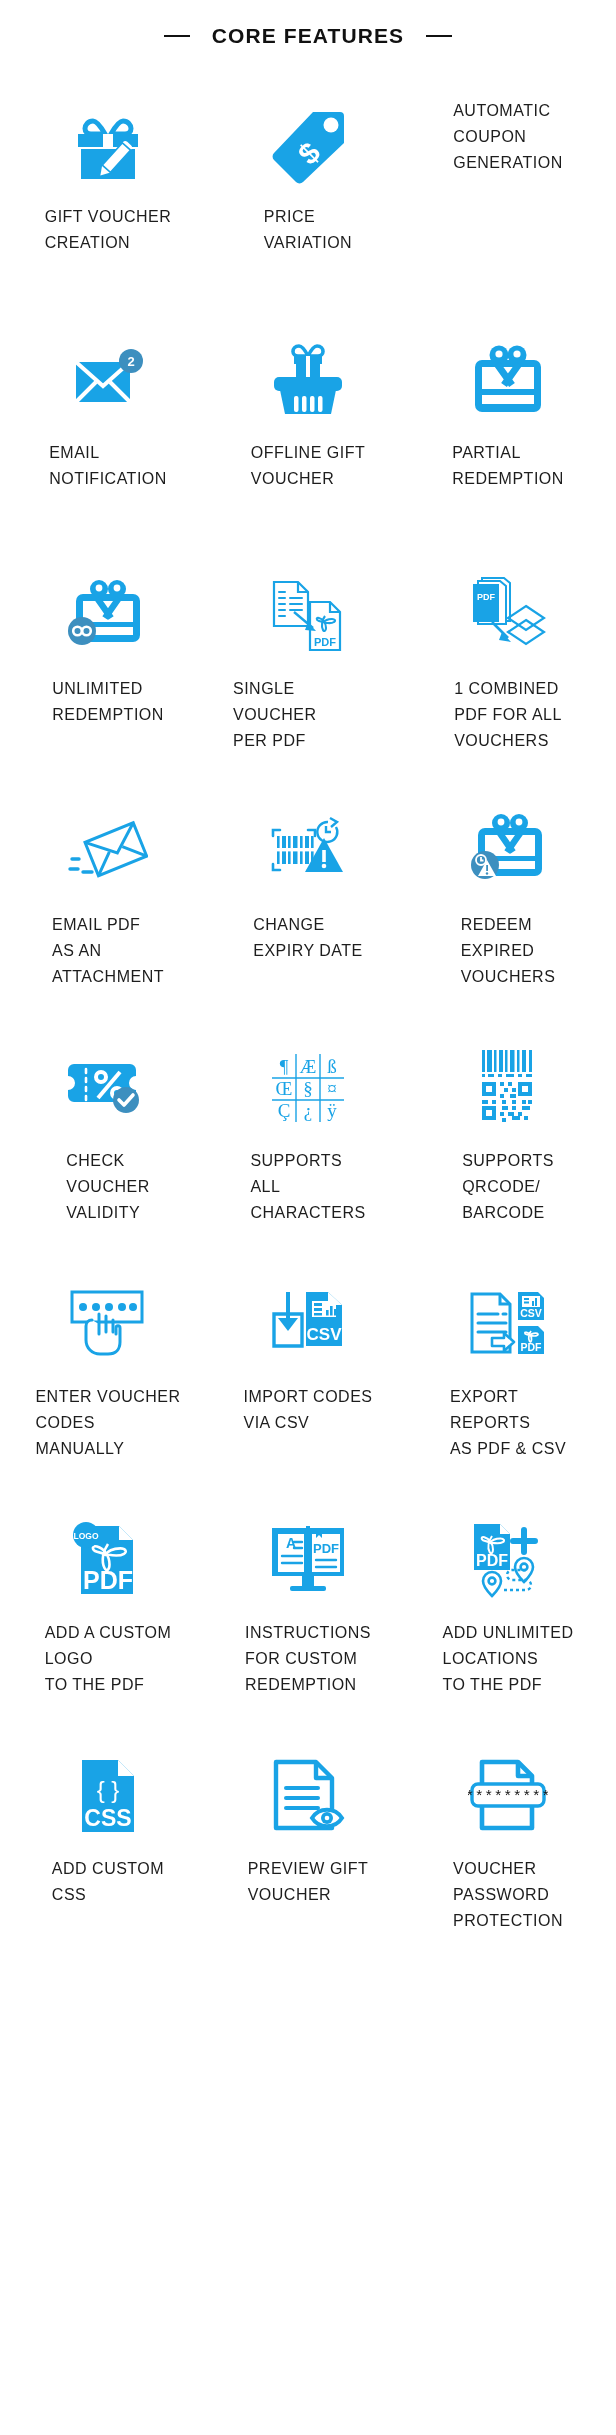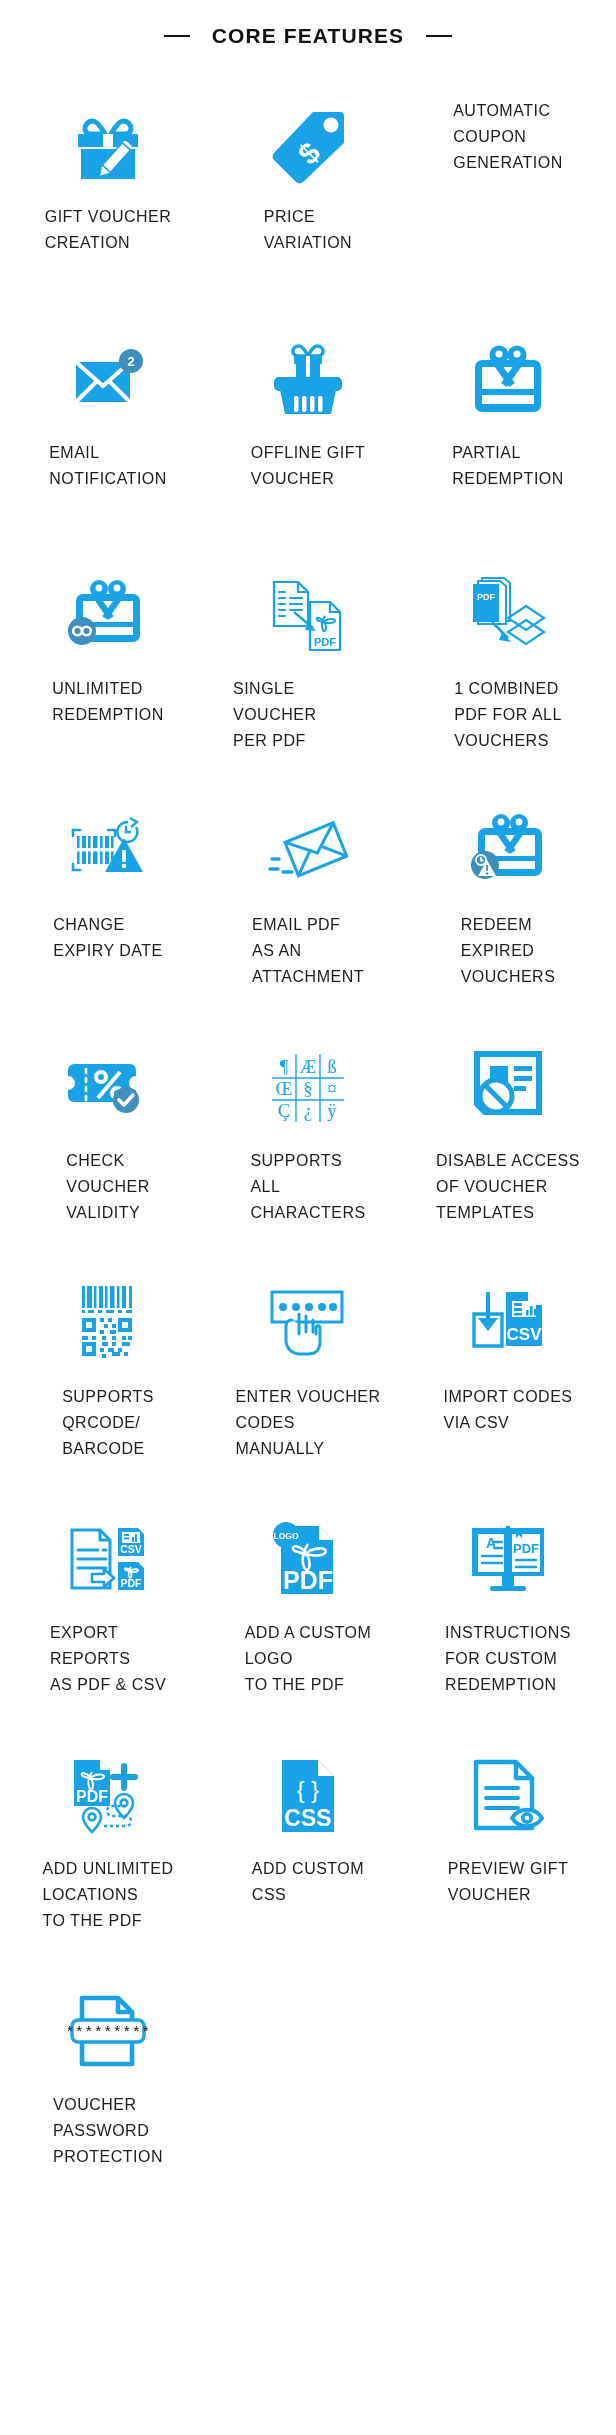--- a/index.html
+++ b/index.html
@@ -225,20 +225,38 @@
             <path d="M58 44 L76 56 L58 68 L40 56 Z"></path>
           </g>
         </svg>
       </div>
       <div class="cap">1 COMBINED<br>PDF FOR ALL<br>VOUCHERS</div>
     </div>
 
     <div class="cell">
       <div class="icon-box">
         <svg width="80" height="80" viewBox="0 0 80 80">
+          <g transform="rotate(-22 46 38)">
+            <rect x="22" y="20" width="52" height="36" fill="none" stroke="#19a3e6" stroke-width="3"></rect>
+            <path d="M22 20 L48 42 L74 20" fill="none" stroke="#19a3e6" stroke-width="3"></path>
+            <path d="M22 56 L41 38 M74 56 L55 38" fill="none" stroke="#19a3e6" stroke-width="3"></path>
+          </g>
+          <g stroke="#19a3e6" stroke-width="3.4" stroke-linecap="round">
+            <path d="M4 47 h7"></path>
+            <path d="M2 57 h8"></path>
+            <path d="M15 60 h9"></path>
+          </g>
+        </svg>
+      </div>
+      <div class="cap">EMAIL PDF<br>AS AN<br>ATTACHMENT</div>
+    </div>
+
+    <div class="cell">
+      <div class="icon-box">
+        <svg width="80" height="80" viewBox="0 0 80 80">
           <g fill="none" stroke="#19a3e6" stroke-width="2.6" stroke-linecap="round">
             <path d="M5 24 v-6 h7"></path>
               <path d="M47 24 v-6 h-7"></path>
             <path d="M5 52 v6 h7"></path>
               <path d="M47 52 v6 h-7"></path>
           </g>
           <g fill="#19a3e6">
             <rect x="9" y="24" width="2.6" height="28"></rect>
             <rect x="14" y="24" width="4" height="28"></rect>
             <rect x="20" y="24" width="2.6" height="28"></rect>
@@ -252,38 +270,20 @@
             <path d="M60 10 a10 10 0 1 0 8 5"></path>
             <path d="M62 6 l7 4 l-6 5"></path>
             <path d="M58 14 v6 h5"></path>
           </g>
           <path d="M56 26 L75 60 H37 Z" fill="#19a3e6"></path>
           <rect x="54.2" y="38" width="3.6" height="12" fill="#fff"></rect>
           <circle cx="56" cy="54" r="2.3" fill="#fff"></circle>
         </svg>
       </div>
       <div class="cap">CHANGE<br>EXPIRY DATE</div>
-    </div>
-
-    <div class="cell">
-      <div class="icon-box">
-        <svg width="80" height="80" viewBox="0 0 80 80">
-          <g transform="rotate(-22 46 38)">
-            <rect x="22" y="20" width="52" height="36" fill="none" stroke="#19a3e6" stroke-width="3"></rect>
-            <path d="M22 20 L48 42 L74 20" fill="none" stroke="#19a3e6" stroke-width="3"></path>
-            <path d="M22 56 L41 38 M74 56 L55 38" fill="none" stroke="#19a3e6" stroke-width="3"></path>
-          </g>
-          <g stroke="#19a3e6" stroke-width="3.4" stroke-linecap="round">
-            <path d="M4 47 h7"></path>
-            <path d="M2 57 h8"></path>
-            <path d="M15 60 h9"></path>
-          </g>
-        </svg>
-      </div>
-      <div class="cap">EMAIL PDF<br>AS AN<br>ATTACHMENT</div>
     </div>
 
     <div class="cell">
       <div class="icon-box">
         <svg width="80" height="80" viewBox="0 0 80 80">
           <circle cx="33" cy="11" r="9" fill="#19a3e6"></circle>
             <circle cx="33" cy="10" r="3.4" fill="#fff"></circle>
           <circle cx="51" cy="11" r="9" fill="#19a3e6"></circle>
             <circle cx="51" cy="10" r="3.4" fill="#fff"></circle>
           <rect x="10" y="16" width="64" height="48" rx="7" fill="#19a3e6"></rect>
@@ -340,37 +340,20 @@
             <text x="64" y="47">¤</text>
             <text x="16" y="69">Ç</text>
             <text x="40" y="69">¿</text>
             <text x="64" y="69">ÿ</text>
           </g>
         </svg>
       </div>
       <div class="cap">SUPPORTS<br>ALL<br>CHARACTERS</div>
     </div>
 
-    <div class="cell">
-      <div class="icon-box">
-        <svg width="80" height="80" viewBox="0 0 80 80">
-          <path d="M9 6 h62 v58 H17 l-8 -8 Z" fill="none" stroke="#19a3e6" stroke-width="6"></path>
-          <rect x="22" y="18" width="18" height="16" fill="#19a3e6"></rect>
-          <g fill="#19a3e6">
-            <rect x="46" y="18" width="18" height="5"></rect>
-            <rect x="46" y="28" width="18" height="5"></rect>
-            <rect x="46" y="38" width="12" height="5"></rect>
-          </g>
-          <circle cx="28" cy="48" r="18" fill="#fff"></circle>
-          <circle cx="28" cy="48" r="16" fill="none" stroke="#19a3e6" stroke-width="5"></circle>
-          <path d="M17 37 L39 59" stroke="#19a3e6" stroke-width="5"></path>
-        </svg>
-      </div>
-      <div class="cap">DISABLE ACCESS<br>OF VOUCHER<br>TEMPLATES</div>
-    </div>
 
     <div class="cell">
       <div class="icon-box">
         <svg width="80" height="80" viewBox="0 0 80 80">
           <g fill="#19a3e6">
             <rect x="14" y="2" width="3" height="22"></rect>
             <rect x="19" y="2" width="5" height="22"></rect>
             <rect x="26" y="2" width="2.5" height="22"></rect>
             <rect x="31" y="2" width="4" height="22"></rect>
             <rect x="37" y="2" width="2.5" height="22"></rect>

